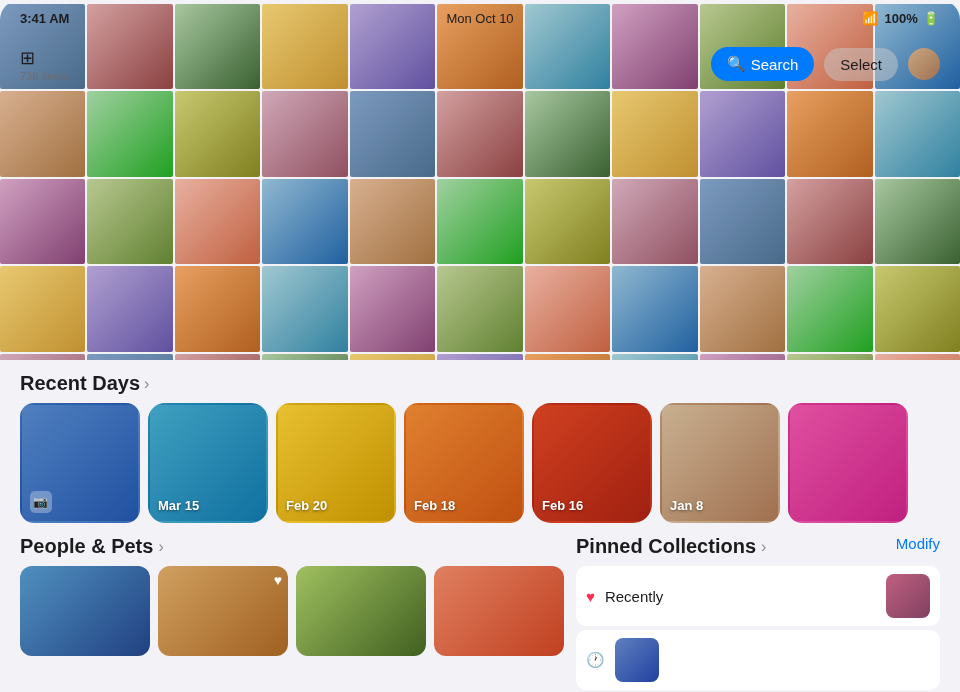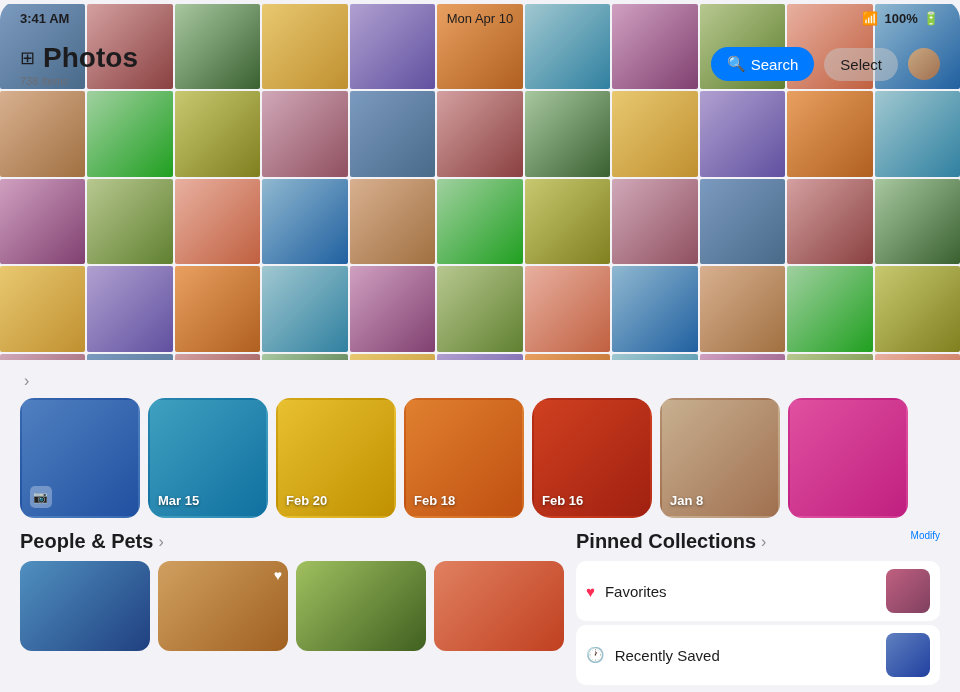--- a/index.html
+++ b/index.html
@@ -206,21 +206,21 @@
       align-items: flex-start;
       justify-content: space-between;
       margin-bottom: 8px;
     }
     .sub-section-title {
       font-size: 20px;
       font-weight: 700;
       color: #1c1c1e;
     }
     .modify-btn {
-      font-size: 10px;
+      font-size: 15px;
       color: #007aff;
       cursor: pointer;
       background: none;
       border: none;
     }
 
     .people-row {
       display: flex;
       gap: 8px;
       overflow: hidden;
@@ -301,33 +301,32 @@
     .card-person4 { background: linear-gradient(135deg, #e08060, #c04020); }
 
     .pinned-fav { background: linear-gradient(135deg, #c06080, #804060); }
     .pinned-rec { background: linear-gradient(135deg, #6080c0, #2040a0); }
   </style>
 </head>
 <body>
 
 <div class="status-bar">
   <span class="status-time">3:41 AM</span>
-  <span class="status-time" style="position:absolute;left:50%;transform:translateX(-50%);font-size:13px;font-weight:500;">Mon Apr 10</span>
+  <span class="status-time" style="position:absolute;left:50%;transform:translateX(-50%);font-size:13px;font-weight:500;">Mon Oct 10</span>
   <div class="status-right">
     <span style="font-size:13px;">📶</span>
     <span style="font-size:13px;font-weight:600;">100%</span>
     <span style="font-size:13px;">🔋</span>
   </div>
 </div>
 
 <div class="header" style="top:36px;">
   <div class="header-left">
     <div style="display:flex;align-items:center;gap:8px;">
       <span style="font-size:18px;color:#1c1c1e;">⊞</span>
-      <span class="header-title">Photos</span>
     </div>
     <span class="header-subtitle">738 Items</span>
   </div>
   <div class="header-right">
     <button class="search-btn">
       <span>🔍</span>
       <span>Search</span>
     </button>
     <button class="select-btn">
       <span>Select</span>
@@ -392,20 +391,21 @@
       <div class="photo-cell c7" style="border-radius: 2px;"></div>
       <div class="photo-cell c8" style="border-radius: 2px;"></div>
       <div class="photo-cell c9" style="border-radius: 2px;"></div>
       <div class="photo-cell c10" style="border-radius: 2px;"></div>
     </div>
 </div>
 
 <div class="bottom-panel" style="top:360px;height:332px;">
 
   <div class="section-header">
+    <span class="section-title">Recent Days</span>
     <span class="section-chevron">›</span>
   </div>
 
   <div class="recent-days-scroll" id="recent-days-scroll">
   <div class="day-card card-knit" style="border: 2px solid transparent;">
         <div class="day-icon">
           <span style="font-size:12px;">📷</span>
         </div>
       </div>
       <div class="day-card card-people2" style="border: 2px solid transparent;">
@@ -449,24 +449,23 @@
       <div class="sub-section-header">
         <div style="display:flex;align-items:center;gap:2px;">
           <span class="sub-section-title">Pinned Collections</span>
           <span style="font-size:16px;color:#8e8e93;margin-left:3px;">›</span>
         </div>
         <button class="modify-btn">Modify</button>
       </div>
       <div class="pinned-list" id="pinned-list">
       <div class="pinned-item">
             <span class="pinned-item-icon">♥</span>
-            <span class="pinned-item-label">Favorites</span>
+            <span class="pinned-item-label">Recently</span>
             <div class="pinned-item-thumb pinned-fav"></div>
           </div>
           <div class="pinned-item">
             <span class="pinned-item-icon">🕐</span>
-            <span class="pinned-item-label">Recently Saved</span>
             <div class="pinned-item-thumb pinned-rec"></div>
           </div>
         </div>
     </div>
   </div>
 </div>
 
 </body></html>

